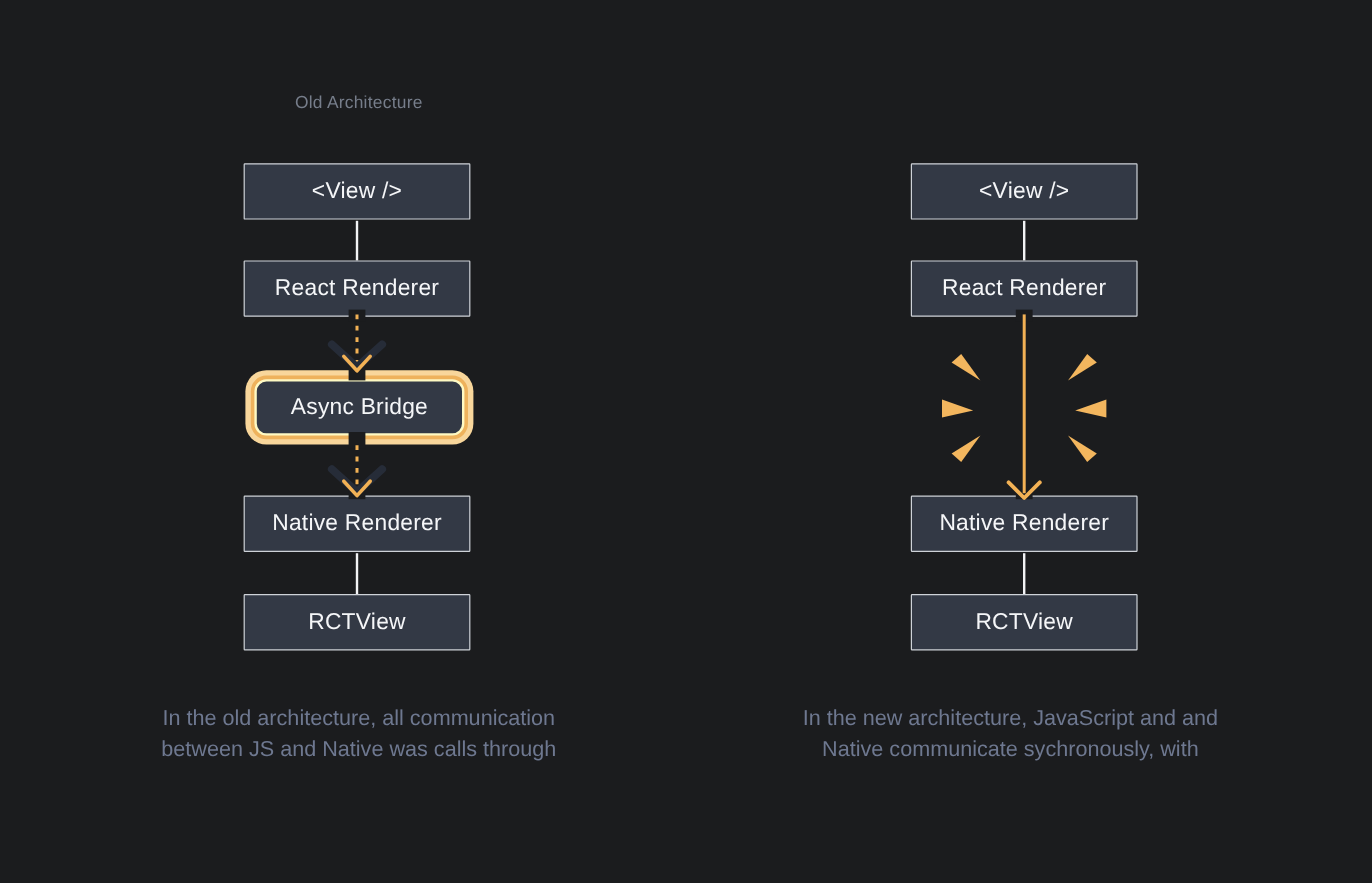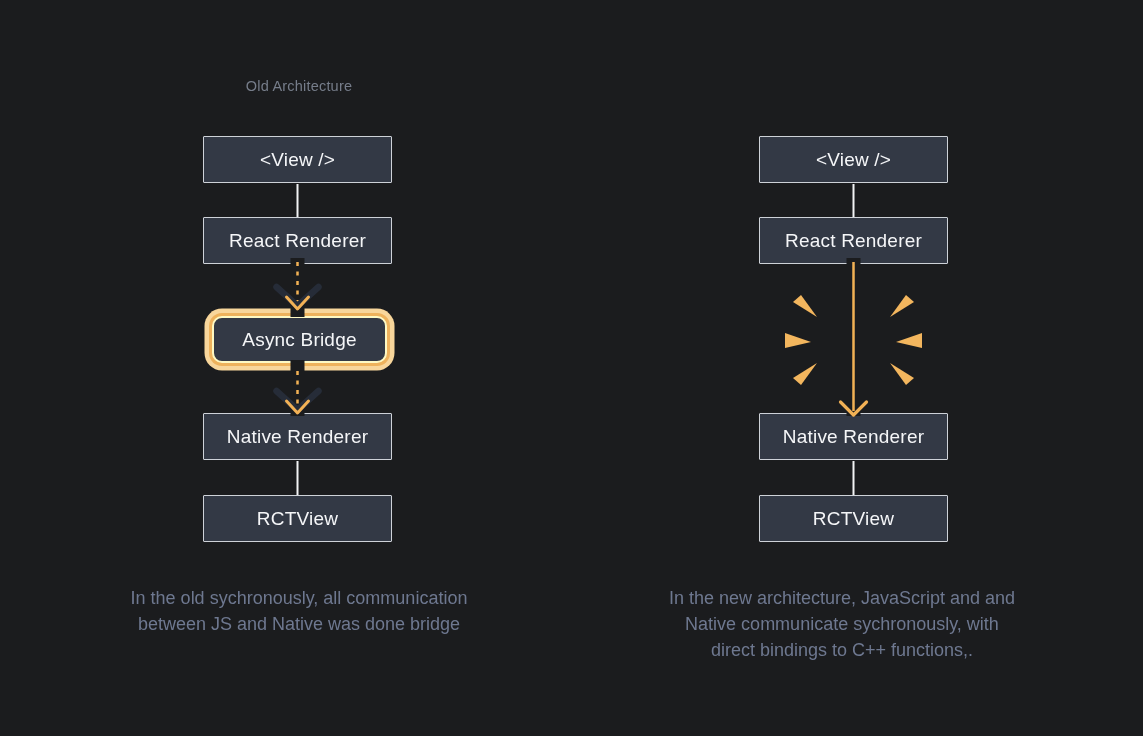--- a/index.html
+++ b/index.html
@@ -53,27 +53,26 @@
   <div class="node bridge">Async Bridge</div>
   <div class="node" style="left:203px;top:413px">Native Renderer</div>
   <div class="node" style="left:203px;top:495px">RCTView</div>
 
   <div class="node" style="left:759px;top:136px">&lt;View /&gt;</div>
   <div class="node" style="left:759px;top:217px">React Renderer</div>
   <div class="node" style="left:759px;top:413px">Native Renderer</div>
   <div class="node" style="left:759px;top:495px">RCTView</div>
 
   <div class="caption" style="left:49px">
-    <span class="cap-line">In the old sychronously, all communication</span>
-    <span class="cap-line">between JS and Native was done bridge</span>
+    <span class="cap-line">In the old architecture, all communication</span>
+    <span class="cap-line">between JS and Native was calls through</span>
   </div>
   <div class="caption" style="left:592px">
     <span class="cap-line">In the new architecture, JavaScript and and</span>
     <span class="cap-line">Native communicate sychronously, with</span>
-    <span class="cap-line">direct bindings to C++ functions,.</span>
   </div>
 
   <svg class="overlay" viewBox="0 0 1143 736">
 
     <g>
       <rect class="notch" x="290.5" y="258" width="14" height="10"></rect>
       <rect class="notch" x="290.5" y="303" width="14" height="14"></rect>
       <rect class="notch" x="290.5" y="360" width="14" height="14"></rect>
       <rect class="notch" x="290.5" y="408" width="14" height="8"></rect>
       <rect class="notch" x="846.5" y="258" width="14" height="10"></rect>

